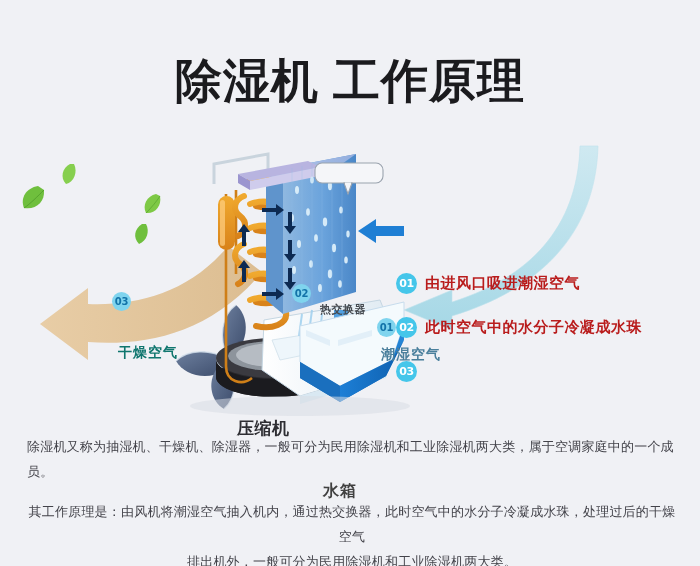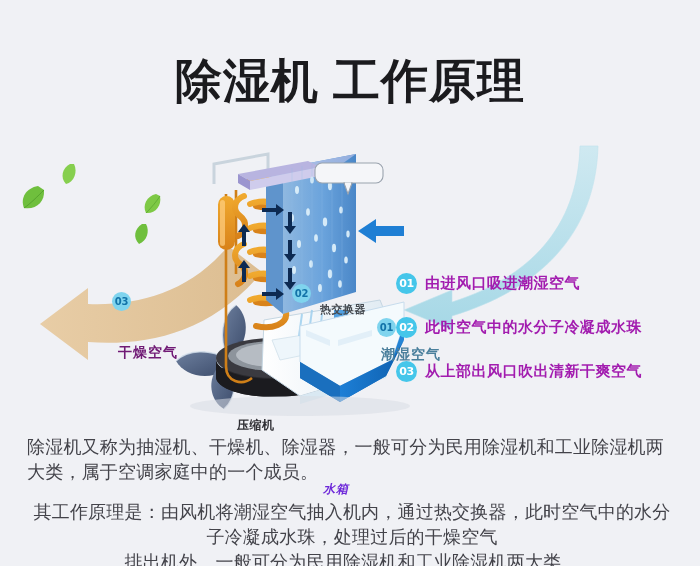--- a/index.html
+++ b/index.html
@@ -38,38 +38,37 @@
     left:0; top:118px;
     width:700px; height:285px;
   }
   .stage svg{ display:block; }
 
   
   .ov{ position:absolute; white-space:nowrap; }
 
   .lbl-dry{
     left:118px; top:210px;
-    font-size:14px; color:#701a75; font-weight:bold;
+    font-size:14px; color:#0f766e; font-weight:bold;
     letter-spacing:1px;
   }
   .lbl-humid{
     left:381px; top:212px;
     font-size:14px; color:#4a7f9c; font-weight:bold;
     letter-spacing:1px;
   }
   .lbl-comp{
     left:237px; top:283px;
-    font-size:12px; color:#2e2e33; font-weight:bold;
+    font-size:17px; color:#2e2e33; font-weight:bold;
     letter-spacing:0.5px;
   }
   .lbl-tank{
     left:323px; top:347px;
-    font-size:12px; color:#6d28d9; font-weight:bold;
+    font-size:16px; color:#404040; font-weight:bold;
     letter-spacing:1px;
-    font-style:italic;
   }
   .lbl-hx{
     left:320px; top:168px;
     font-size:11px; color:#45494f; font-weight:bold;
     letter-spacing:0.5px;
   }
 
   
   .badge{
     position:absolute;
@@ -106,33 +105,33 @@
     border-radius:50%;
     background:#45c6ea;
     color:#ffffff;
     font-size:11px; font-weight:bold;
     line-height:21px; text-align:center;
     letter-spacing:-0.3px;
     margin-right:8px;
   }
   .legend-row .ltext{
     font-size:15px;
-    color:#a21caf;
+    color:#b91c1c;
     font-weight:bold;
     letter-spacing:0.5px;
     white-space:nowrap;
   }
 
   
   .copy{
     position:absolute;
     left:27px;
     width:650px;
     color:#43434a;
-    font-size:18px;
+    font-size:13px;
     line-height:25px;
     letter-spacing:0.2px;
   }
   .copy p{ margin:0; }
   .copy.p1{ top:418px; }
   .copy.p2{ top:483px;text-align:center; }
 </style>
 </head>
 <body>
 
@@ -355,21 +354,20 @@
     <div class="legend-row">
       <div class="lbadge">01</div>
       <div class="ltext">由进风口吸进潮湿空气</div>
     </div>
     <div class="legend-row">
       <div class="lbadge">02</div>
       <div class="ltext">此时空气中的水分子冷凝成水珠</div>
     </div>
     <div class="legend-row">
       <div class="lbadge">03</div>
-      <div class="ltext">从上部出风口吹出清新干爽空气</div>
     </div>
   </div>
 
   <div class="copy p1">
     <p>除湿机又称为抽湿机、干燥机、除湿器，一般可分为民用除湿机和工业除湿机两大类，属于空调家庭中的一个成员。</p>
   </div>
   <div class="copy p2">
     <p>其工作原理是：由风机将潮湿空气抽入机内，通过热交换器，此时空气中的水分子冷凝成水珠，处理过后的干燥空气</p>
     <p>排出机外，一般可分为民用除湿机和工业除湿机两大类。</p>
   </div>

